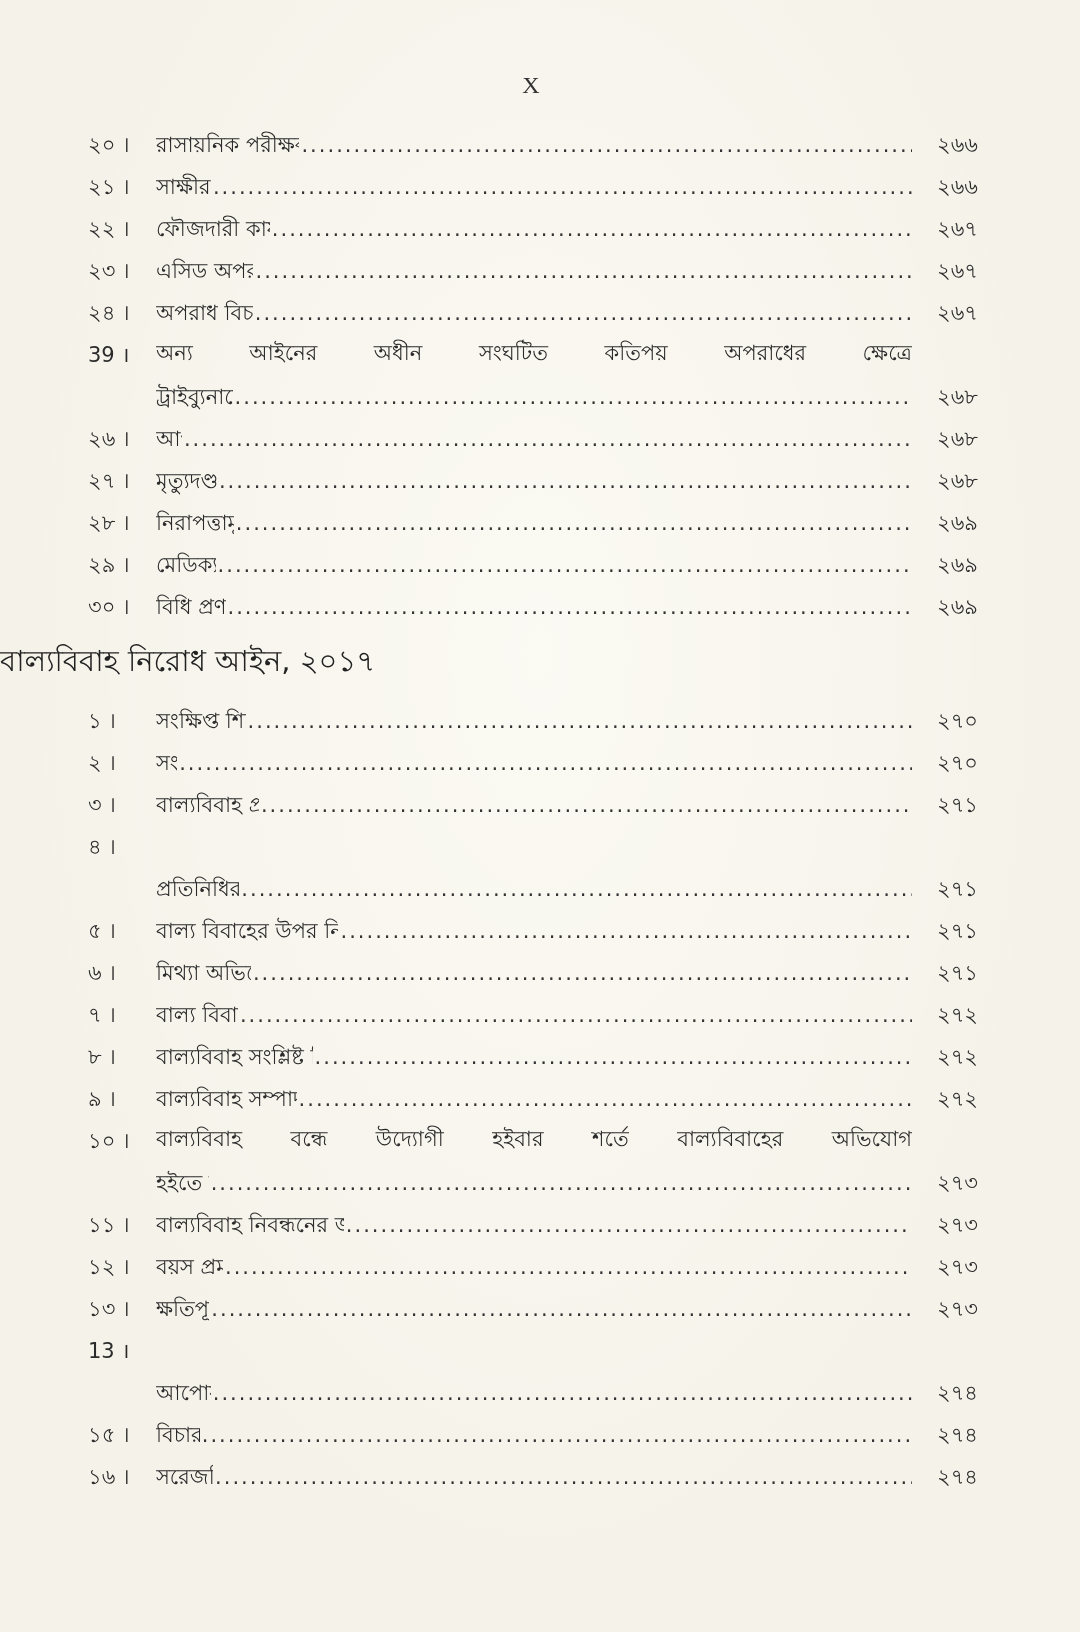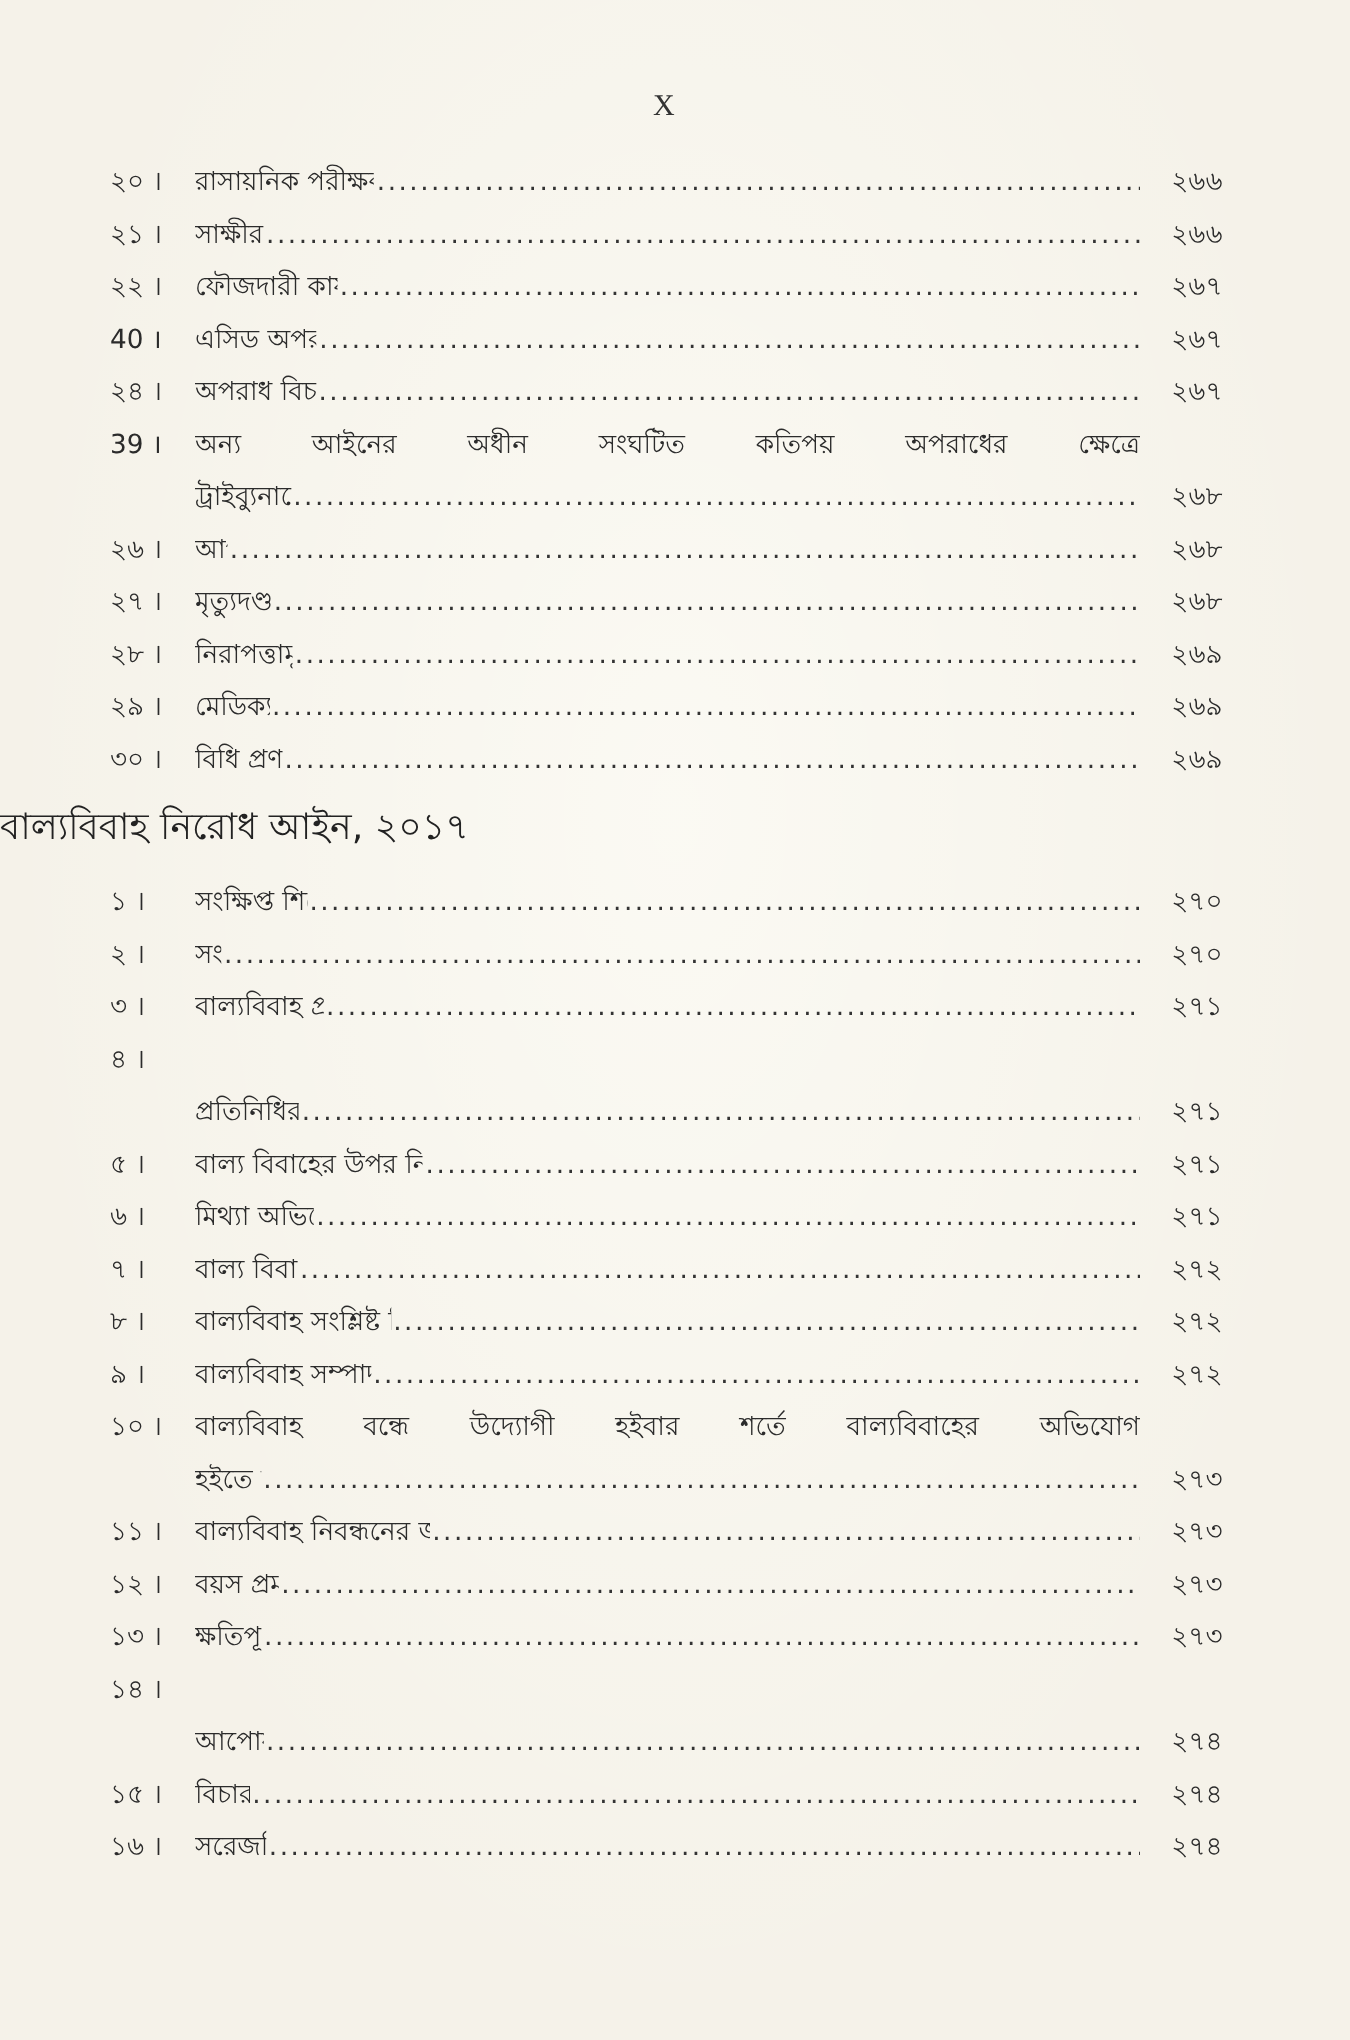--- a/index.html
+++ b/index.html
@@ -74,20 +74,21 @@
   .page-no {
     flex: 0 0 auto;
     width: 60px;
     text-align: right;
   }
   .justify {
     text-align: justify;
     text-align-last: justify;
     flex: 1 1 auto;
     margin-right: 66px;
+    font-family: Liberation Mono, monospace;
   }
   .indent {
     padding-left: 68px;
   }
   .section-heading {
     position: absolute;
     top: 638px;
     left: 0;
     width: 1062px;
     text-align: left;
@@ -126,21 +127,21 @@
       <div class="line">
         <span class="num">২২ ।</span>
         <span class="title">ফৌজদারী কার্যবিধির প্রয়োগ, ইত্যাদি</span>
         <span class="dots"></span>
         <span class="page-no">২৬৭</span>
       </div>
     </div>
 
     <div class="entry">
       <div class="line">
-        <span class="num">40 ।</span>
+        <span class="num">২৩ ।</span>
         <span class="title">এসিড অপরাধ দমন ট্রাইব্যুনাল</span>
         <span class="dots"></span>
         <span class="page-no">২৬৭</span>
       </div>
     </div>
 
     <div class="entry">
       <div class="line">
         <span class="num">২৪ ।</span>
         <span class="title">অপরাধ বিচারার্থ গ্রহণ, ইত্যাদি</span>
@@ -329,21 +330,21 @@
       <div class="line">
         <span class="num">১৩ ।</span>
         <span class="title">ক্ষতিপূরণ প্রদান</span>
         <span class="dots"></span>
         <span class="page-no">২৭৩</span>
       </div>
     </div>
 
     <div class="entry">
       <div class="line">
-        <span class="num">১৪ ।</span>
+        <span class="num">13 ।</span>
       </div>
       <div class="line indent">
         <span class="title">আপোষযোগ্যতা</span>
         <span class="dots"></span>
         <span class="page-no">২৭৪</span>
       </div>
     </div>
 
     <div class="entry">
       <div class="line">

